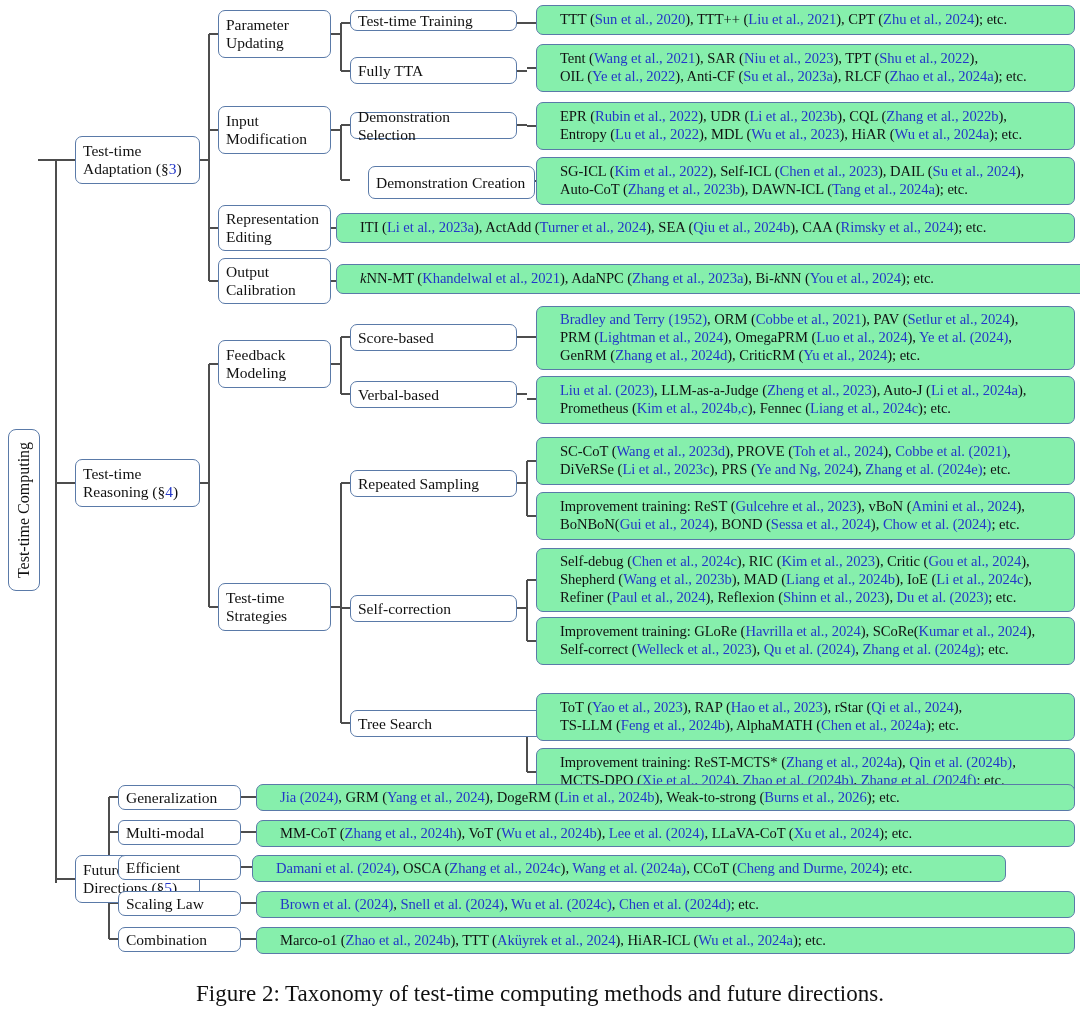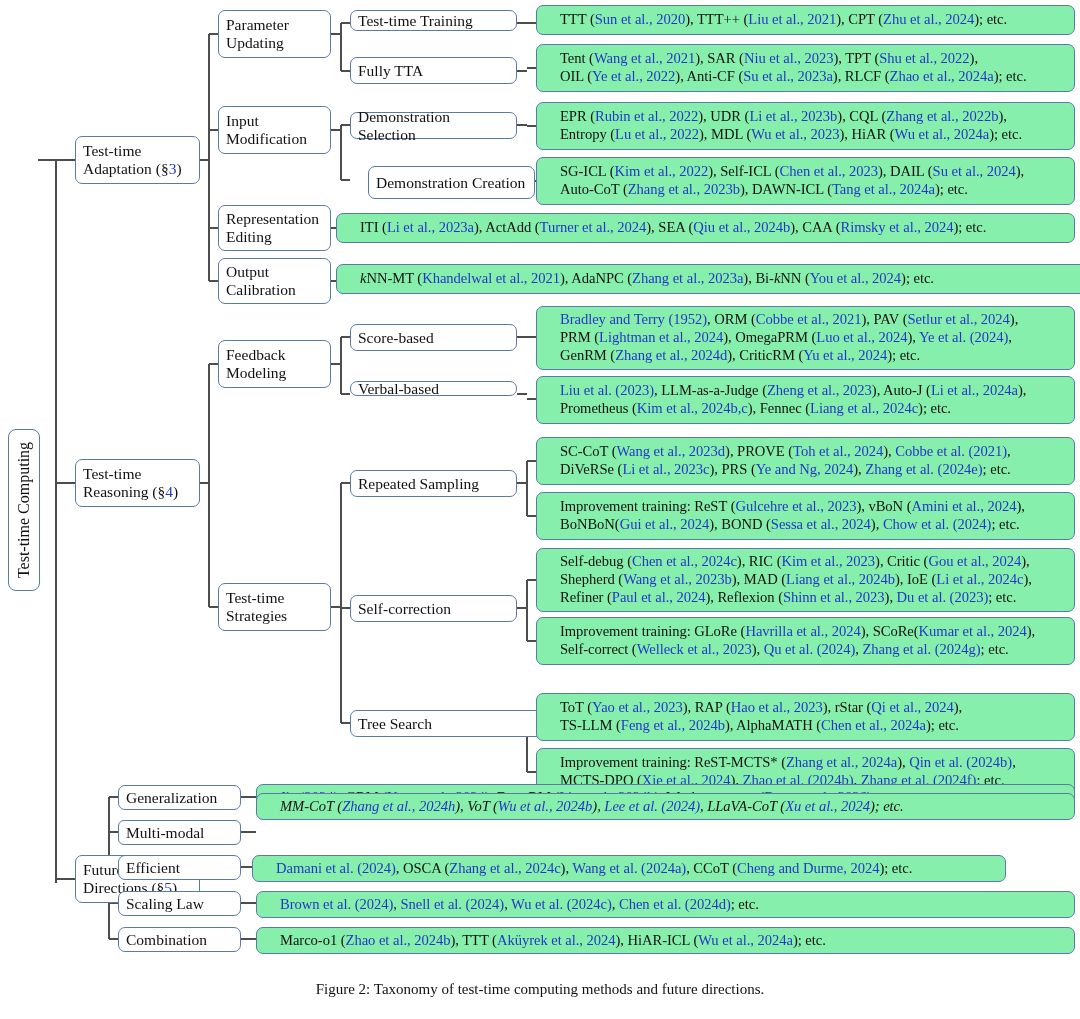--- a/index.html
+++ b/index.html
@@ -47,21 +47,21 @@
   .root span{
     transform:rotate(-90deg);
     white-space:nowrap;
     display:block;
   }
   .sec{color:#2437c8;}
   #caption{
     position:absolute;
     left:0;top:981px;width:1080px;
     text-align:center;
-    font-size:15px;
+    font-size:23px;
   }
   .lvl2{font-size:15.5px;}
   .lvl3{font-size:15.5px;}
 </style>
 </head>
 <body>
 
 <div id="canvas">
   <svg class="links" viewBox="0 0 1080 1019">
     <g stroke="#4d4d4d" stroke-width="1.4" fill="none" shape-rendering="crispEdges">
@@ -198,21 +198,21 @@
   </div>
   <div class="node" style="left:350px;top:112px;width:167px;height:27px;">
     <div>Demonstration Selection</div>
   </div>
   <div class="node" style="left:368px;top:166px;width:167px;height:33px;">
     <div>Demonstration Creation</div>
   </div>
   <div class="node" style="left:350px;top:324px;width:167px;height:27px;">
     <div>Score-based</div>
   </div>
-  <div class="node" style="left:350px;top:381px;width:167px;height:15px;">
+  <div class="node" style="left:350px;top:381px;width:167px;height:27px;">
     <div>Verbal-based</div>
   </div>
   <div class="node" style="left:350px;top:470px;width:167px;height:27px;">
     <div>Repeated Sampling</div>
   </div>
   <div class="node" style="left:350px;top:595px;width:167px;height:27px;">
     <div>Self-correction</div>
   </div>
   <div class="node" style="left:350px;top:710px;width:193px;height:27px;">
     <div>Tree Search</div>
@@ -247,19 +247,19 @@
   <div class="node leaf" style="left:536px;top:437px;width:539px;height:48px;"><span class="l"><span>SC-CoT (</span><span class="cite">Wang et al., 2023d</span><span>), PROVE (</span><span class="cite">Toh et al., 2024</span><span>), </span><span class="cite">Cobbe et al. (2021)</span><span>,</span></span><span class="l"><span>DiVeRSe (</span><span class="cite">Li et al., 2023c</span><span>), PRS (</span><span class="cite">Ye and Ng, 2024</span><span>), </span><span class="cite">Zhang et al. (2024e)</span><span>; etc.</span></span></div>
   <div class="node leaf" style="left:536px;top:492px;width:539px;height:48px;"><span class="l"><span>Improvement training: ReST (</span><span class="cite">Gulcehre et al., 2023</span><span>), vBoN (</span><span class="cite">Amini et al., 2024</span><span>),</span></span><span class="l"><span>BoNBoN(</span><span class="cite">Gui et al., 2024</span><span>), BOND (</span><span class="cite">Sessa et al., 2024</span><span>), </span><span class="cite">Chow et al. (2024)</span><span>; etc.</span></span></div>
 
   <div class="node leaf" style="left:536px;top:548px;width:539px;height:64px;"><span class="l"><span>Self-debug (</span><span class="cite">Chen et al., 2024c</span><span>), RIC (</span><span class="cite">Kim et al., 2023</span><span>), Critic (</span><span class="cite">Gou et al., 2024</span><span>),</span></span><span class="l"><span>Shepherd (</span><span class="cite">Wang et al., 2023b</span><span>), MAD (</span><span class="cite">Liang et al., 2024b</span><span>), IoE (</span><span class="cite">Li et al., 2024c</span><span>),</span></span><span class="l"><span>Refiner (</span><span class="cite">Paul et al., 2024</span><span>), Reflexion (</span><span class="cite">Shinn et al., 2023</span><span>), </span><span class="cite">Du et al. (2023)</span><span>; etc.</span></span></div>
   <div class="node leaf" style="left:536px;top:617px;width:539px;height:48px;"><span class="l"><span>Improvement training: GLoRe (</span><span class="cite">Havrilla et al., 2024</span><span>), SCoRe(</span><span class="cite">Kumar et al., 2024</span><span>),</span></span><span class="l"><span>Self-correct (</span><span class="cite">Welleck et al., 2023</span><span>), </span><span class="cite">Qu et al. (2024)</span><span>, </span><span class="cite">Zhang et al. (2024g)</span><span>; etc.</span></span></div>
 
   <div class="node leaf" style="left:536px;top:693px;width:539px;height:48px;"><span class="l"><span>ToT (</span><span class="cite">Yao et al., 2023</span><span>), RAP (</span><span class="cite">Hao et al., 2023</span><span>), rStar (</span><span class="cite">Qi et al., 2024</span><span>),</span></span><span class="l"><span>TS-LLM (</span><span class="cite">Feng et al., 2024b</span><span>), AlphaMATH (</span><span class="cite">Chen et al., 2024a</span><span>); etc.</span></span></div>
   <div class="node leaf" style="left:536px;top:748px;width:539px;height:48px;"><span class="l"><span>Improvement training: ReST-MCTS* (</span><span class="cite">Zhang et al., 2024a</span><span>), </span><span class="cite">Qin et al. (2024b)</span><span>,</span></span><span class="l"><span>MCTS-DPO (</span><span class="cite">Xie et al., 2024</span><span>), </span><span class="cite">Zhao et al. (2024b)</span><span>, </span><span class="cite">Zhang et al. (2024f)</span><span>; etc.</span></span></div>
 
   <div class="node leaf" style="left:256px;top:784px;width:819px;height:27px;"><span class="l"><span class="cite">Jia (2024)</span><span>, GRM (</span><span class="cite">Yang et al., 2024</span><span>), DogeRM (</span><span class="cite">Lin et al., 2024b</span><span>), Weak-to-strong (</span><span class="cite">Burns et al., 2026</span><span>); etc.</span></span></div>
-  <div class="node leaf" style="left:256px;top:793px;width:819px;height:27px;font-style:italic;"><span class="l"><span>MM-CoT (</span><span class="cite">Zhang et al., 2024h</span><span>), VoT (</span><span class="cite">Wu et al., 2024b</span><span>), </span><span class="cite">Lee et al. (2024)</span><span>, LLaVA-CoT (</span><span class="cite">Xu et al., 2024</span><span>); etc.</span></span></div>
+  <div class="node leaf" style="left:256px;top:820px;width:819px;height:27px;"><span class="l"><span>MM-CoT (</span><span class="cite">Zhang et al., 2024h</span><span>), VoT (</span><span class="cite">Wu et al., 2024b</span><span>), </span><span class="cite">Lee et al. (2024)</span><span>, LLaVA-CoT (</span><span class="cite">Xu et al., 2024</span><span>); etc.</span></span></div>
   <div class="node leaf" style="left:252px;top:855px;width:754px;height:27px;"><span class="l"><span class="cite">Damani et al. (2024)</span><span>, OSCA (</span><span class="cite">Zhang et al., 2024c</span><span>), </span><span class="cite">Wang et al. (2024a)</span><span>, CCoT (</span><span class="cite">Cheng and Durme, 2024</span><span>); etc.</span></span></div>
   <div class="node leaf" style="left:256px;top:891px;width:819px;height:27px;"><span class="l"><span class="cite">Brown et al. (2024)</span><span>, </span><span class="cite">Snell et al. (2024)</span><span>, </span><span class="cite">Wu et al. (2024c)</span><span>, </span><span class="cite">Chen et al. (2024d)</span><span>; etc.</span></span></div>
   <div class="node leaf" style="left:256px;top:927px;width:819px;height:27px;"><span class="l"><span>Marco-o1 (</span><span class="cite">Zhao et al., 2024b</span><span>), TTT (</span><span class="cite">Aküyrek et al., 2024</span><span>), HiAR-ICL (</span><span class="cite">Wu et al., 2024a</span><span>); etc.</span></span></div>
 
   <div id="caption">Figure 2: Taxonomy of test-time computing methods and future directions.</div>
 </div>
 
 </body></html>

